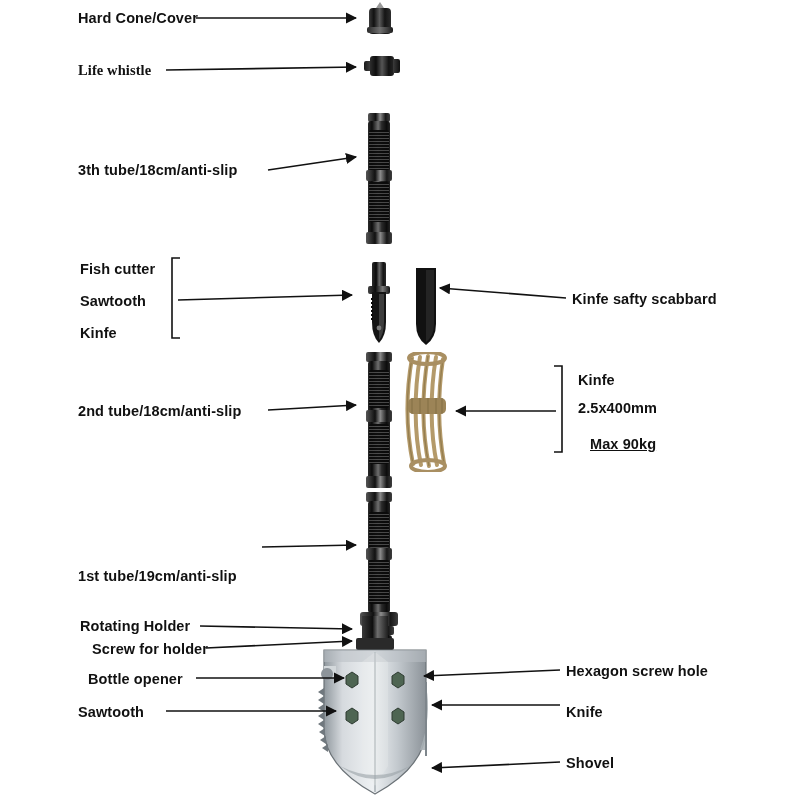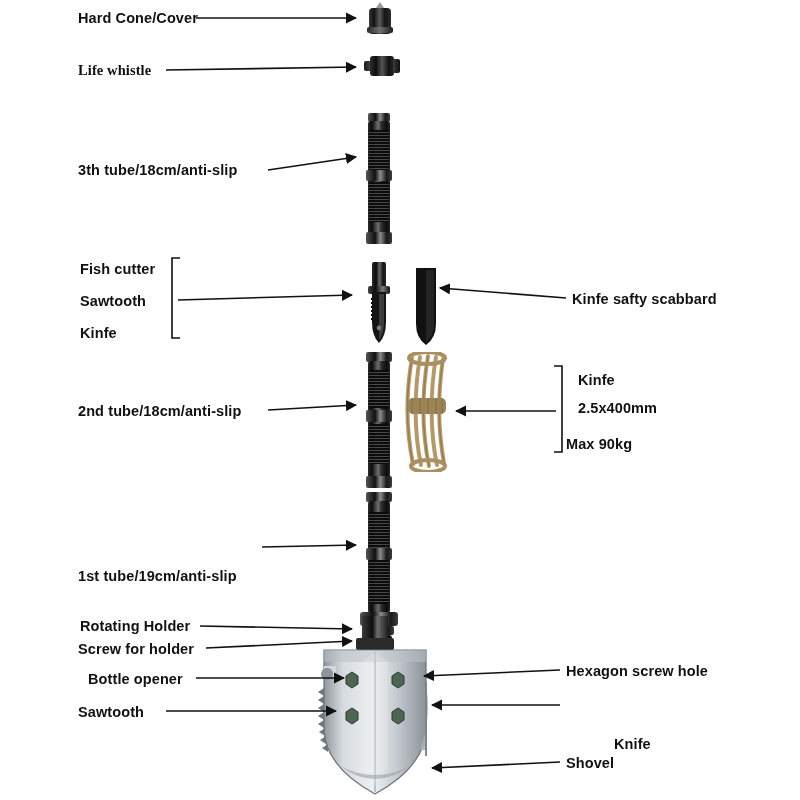--- a/index.html
+++ b/index.html
@@ -340,25 +340,25 @@
 
   <div class="label left" style="left:78px; top:10px;">Hard Cone/Cover</div>
   <div class="label left" style="left:78px; top:62px;font-family:Liberation Serif, serif;">Life whistle</div>
   <div class="label left" style="left:78px; top:162px;">3th tube/18cm/anti-slip</div>
   <div class="label left" style="left:80px; top:261px;">Fish cutter</div>
   <div class="label left" style="left:80px; top:293px;">Sawtooth</div>
   <div class="label left" style="left:80px; top:325px;">Kinfe</div>
   <div class="label left" style="left:78px; top:403px;">2nd tube/18cm/anti-slip</div>
   <div class="label left" style="left:78px; top:540px;margin-top:28px;">1st tube/19cm/anti-slip</div>
   <div class="label left" style="left:80px; top:618px;">Rotating Holder</div>
-  <div class="label left" style="left:78px; top:641px;">Screw for holder</div>
+  <div class="label left" style="left:92px; top:641px;">Screw for holder</div>
   <div class="label left" style="left:88px; top:671px;">Bottle opener</div>
   <div class="label left" style="left:78px; top:704px;">Sawtooth</div>
 
   <div class="label right" style="left:572px; top:291px;">Kinfe safty scabbard</div>
   <div class="label right" style="left:578px; top:372px;">Kinfe</div>
   <div class="label right" style="left:578px; top:400px;">2.5x400mm</div>
-  <div class="label right" style="left:566px; top:436px;">Max 90kg</div>
+  <div class="label right" style="left:590px; top:436px;text-decoration:underline;">Max 90kg</div>
   <div class="label right" style="left:566px; top:663px;">Hexagon screw hole</div>
-  <div class="label right" style="left:566px; top:736px;margin-left:48px;">Knife</div>
+  <div class="label right" style="left:566px; top:704px;">Knife</div>
   <div class="label right" style="left:566px; top:755px;">Shovel</div>
 
 </div>
 
 </body></html>

